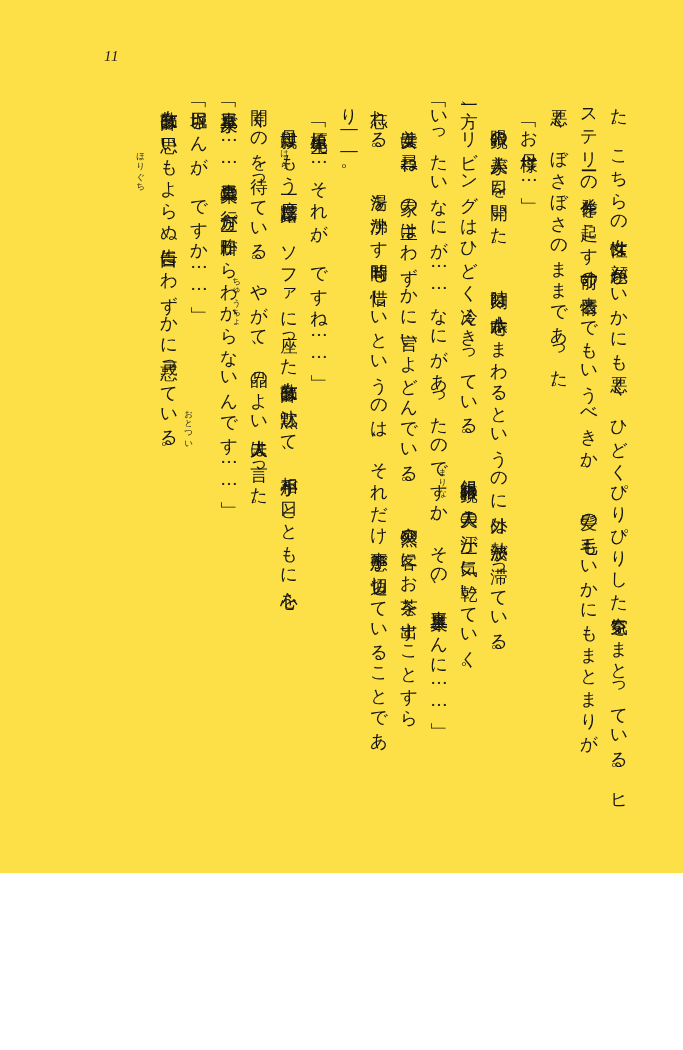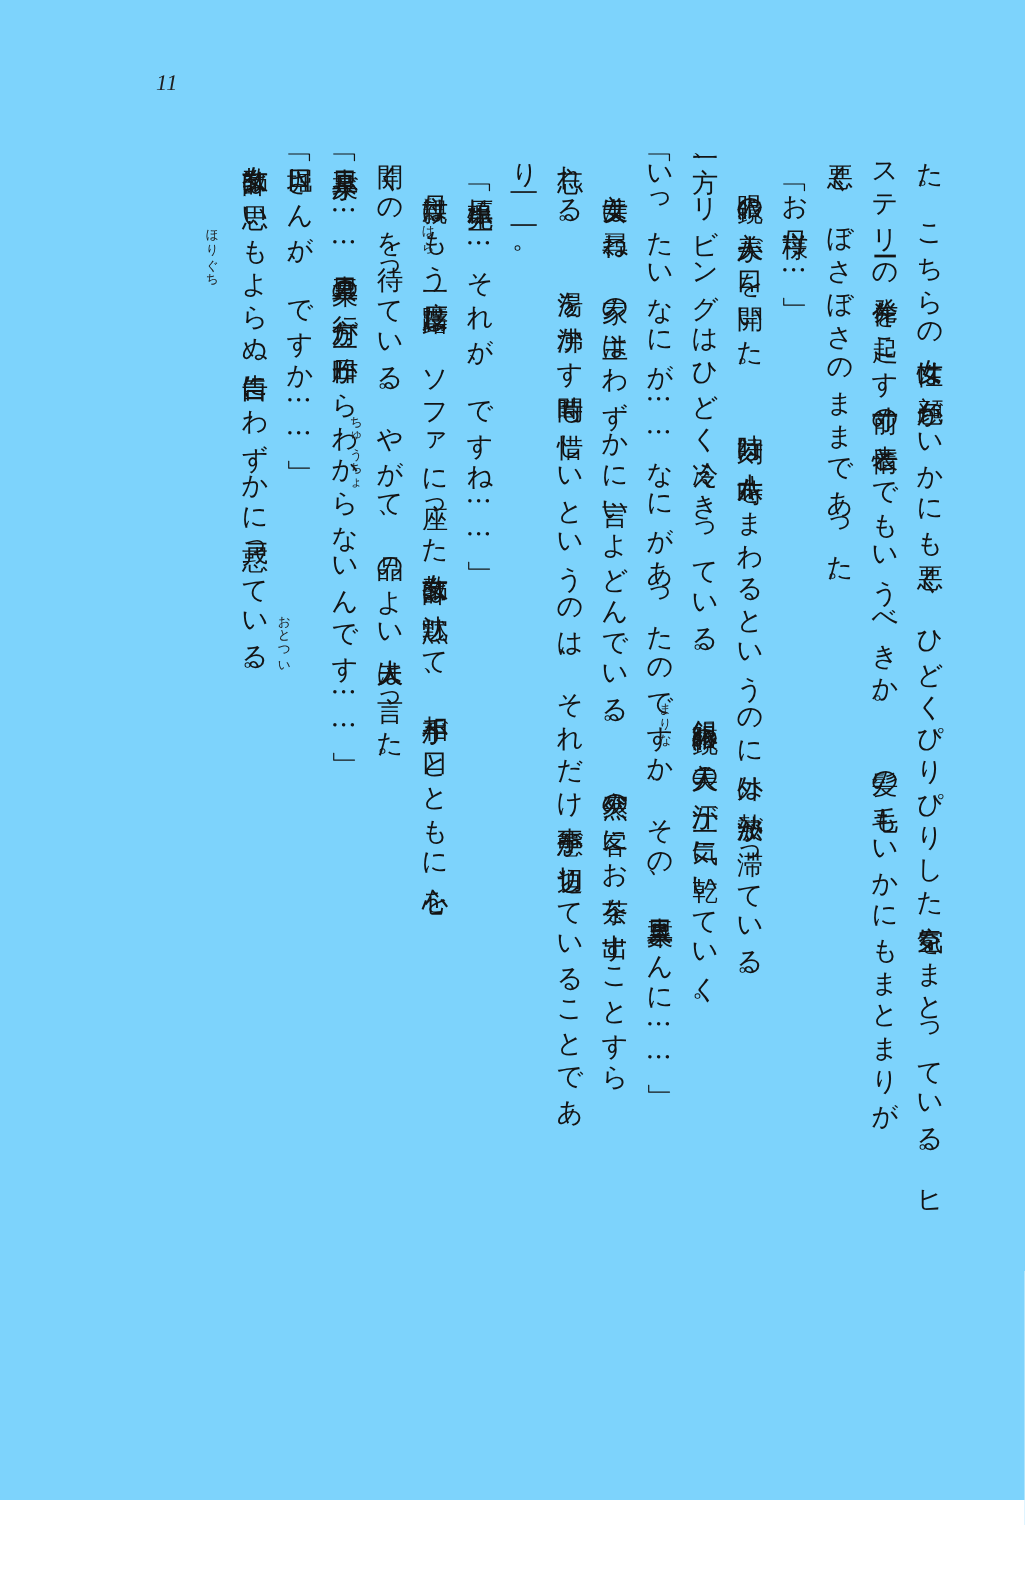--- a/index.html
+++ b/index.html
@@ -10,22 +10,22 @@
   body {
     width: 683px;
     height: 1050px;
     overflow: hidden;
     font-family: "Liberation Serif", "DejaVu Serif", serif;
     color: #1a1a1a;
   }
   .page {
     position: relative;
     width: 683px;
-    height: 1000px;
-    background: #7dd3fc;
+    height: 873px;
+    background: #fde047;
     box-sizing: border-box;
   }
   .page-number {
     position: absolute;
     top: 48px;
     left: 104px;
     font-size: 15px;
     font-style: italic;
     font-family: "Liberation Serif", "DejaVu Serif", serif;
     color: #202020;

